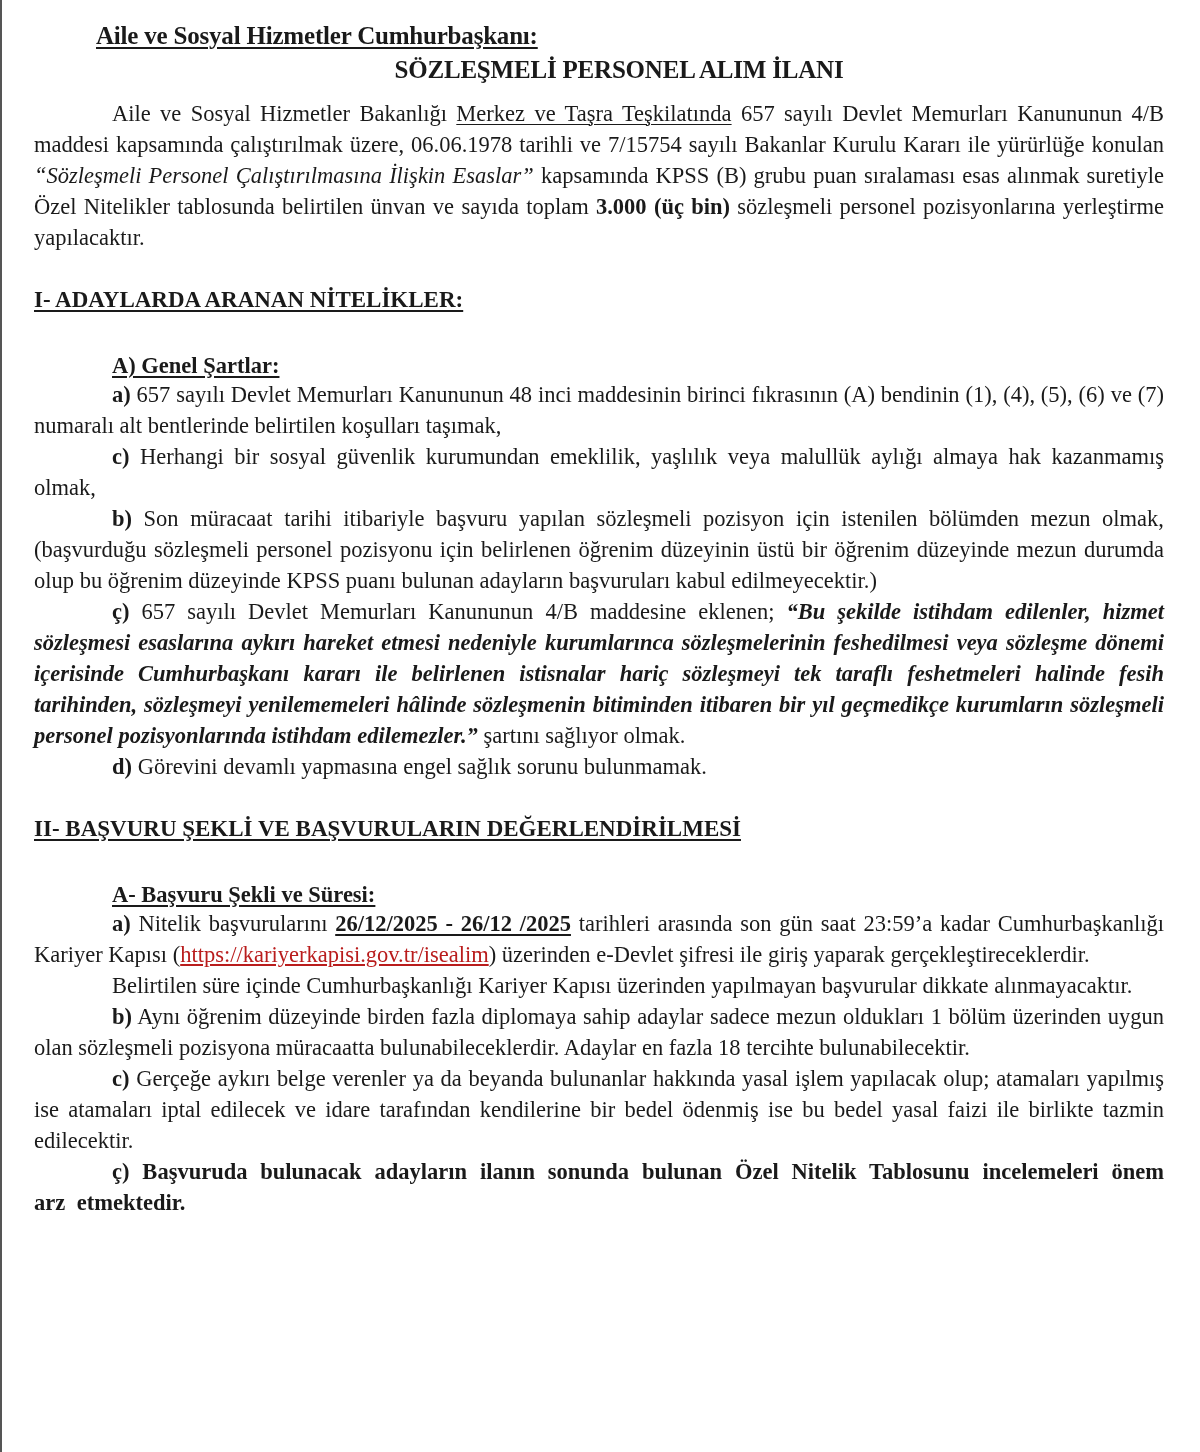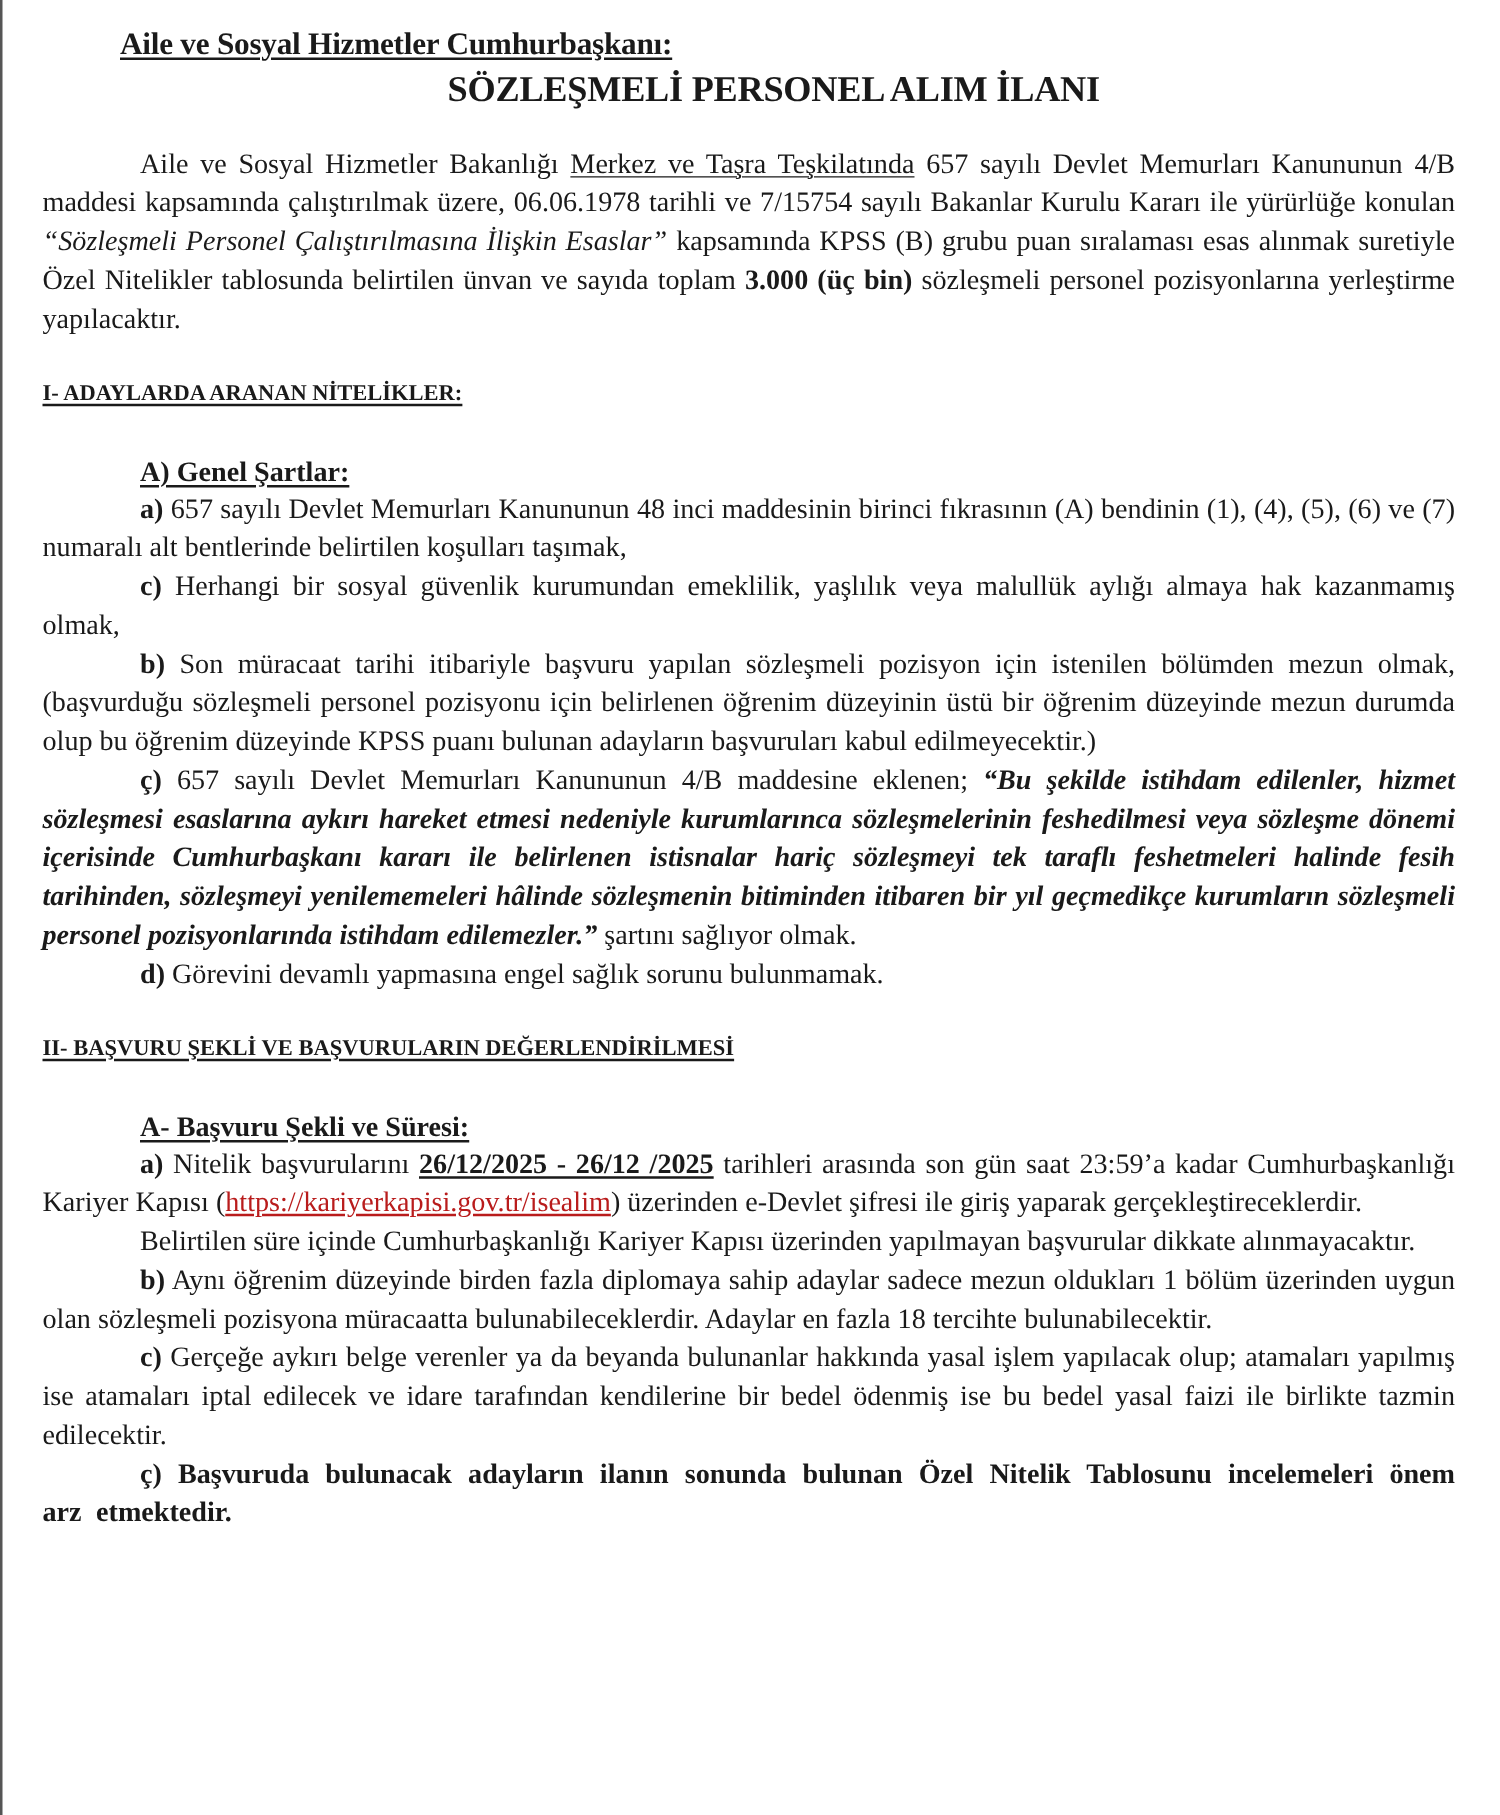--- a/index.html
+++ b/index.html
@@ -4,25 +4,25 @@
   <style>
     html, body { margin: 0; padding: 0; background: #ffffff; }
     body {
       width: 1200px; height: 1452px; overflow: hidden; position: relative;
       font-family: "Liberation Serif", serif; color: #1a1a1a;
     }
     .left-border { position: absolute; left: 0; top: 0; width: 2px; height: 1452px; background: #555; }
     .page { position: absolute; left: 34px; top: 22px; width: 1130px; }
     .u { text-decoration: underline; text-decoration-thickness: 2px; text-underline-offset: 3px; }
     .heading-authority { font-size: 25px; font-weight: bold; margin-left: 62px; letter-spacing: -0.2px; }
-    .title { font-size: 29px; font-weight: bold; text-align: center; margin-top: 6px; margin-left: 40px; letter-spacing: -0.2px; }
+    .title { font-size: 25px; font-weight: bold; text-align: center; margin-top: 6px; margin-left: 40px; letter-spacing: -0.2px; }
     p { margin: 0; font-size: 22.5px; line-height: 31px; text-align: justify; }
     .indent { text-indent: 78px; }
-    .intro { margin-top: 26px; }
-    .section-heading { font-size: 18px; font-weight: bold; margin-top: 28px; }
+    .intro { margin-top: 14px; }
+    .section-heading { font-size: 23px; font-weight: bold; margin-top: 28px; }
     .sub-heading { font-size: 22.5px; font-weight: bold; margin-left: 78px; margin-top: 30px; }
     b { font-weight: bold; }
     i { font-style: italic; }
     .link { color: #b91c1c; text-decoration: underline; }
     .spaced { word-spacing: 6px; }
   </style>
 </head>
 <body>
 
 <div class="left-border"></div>

